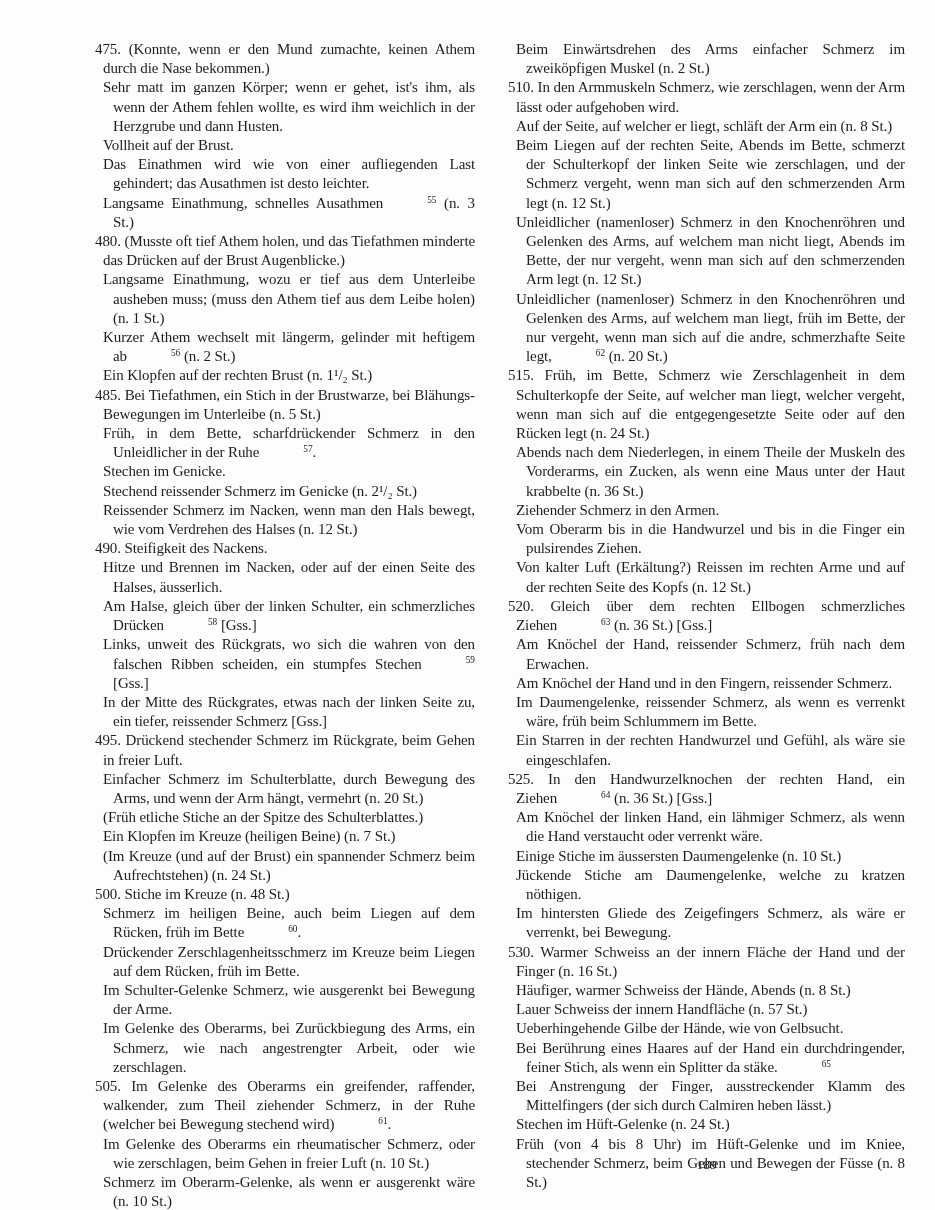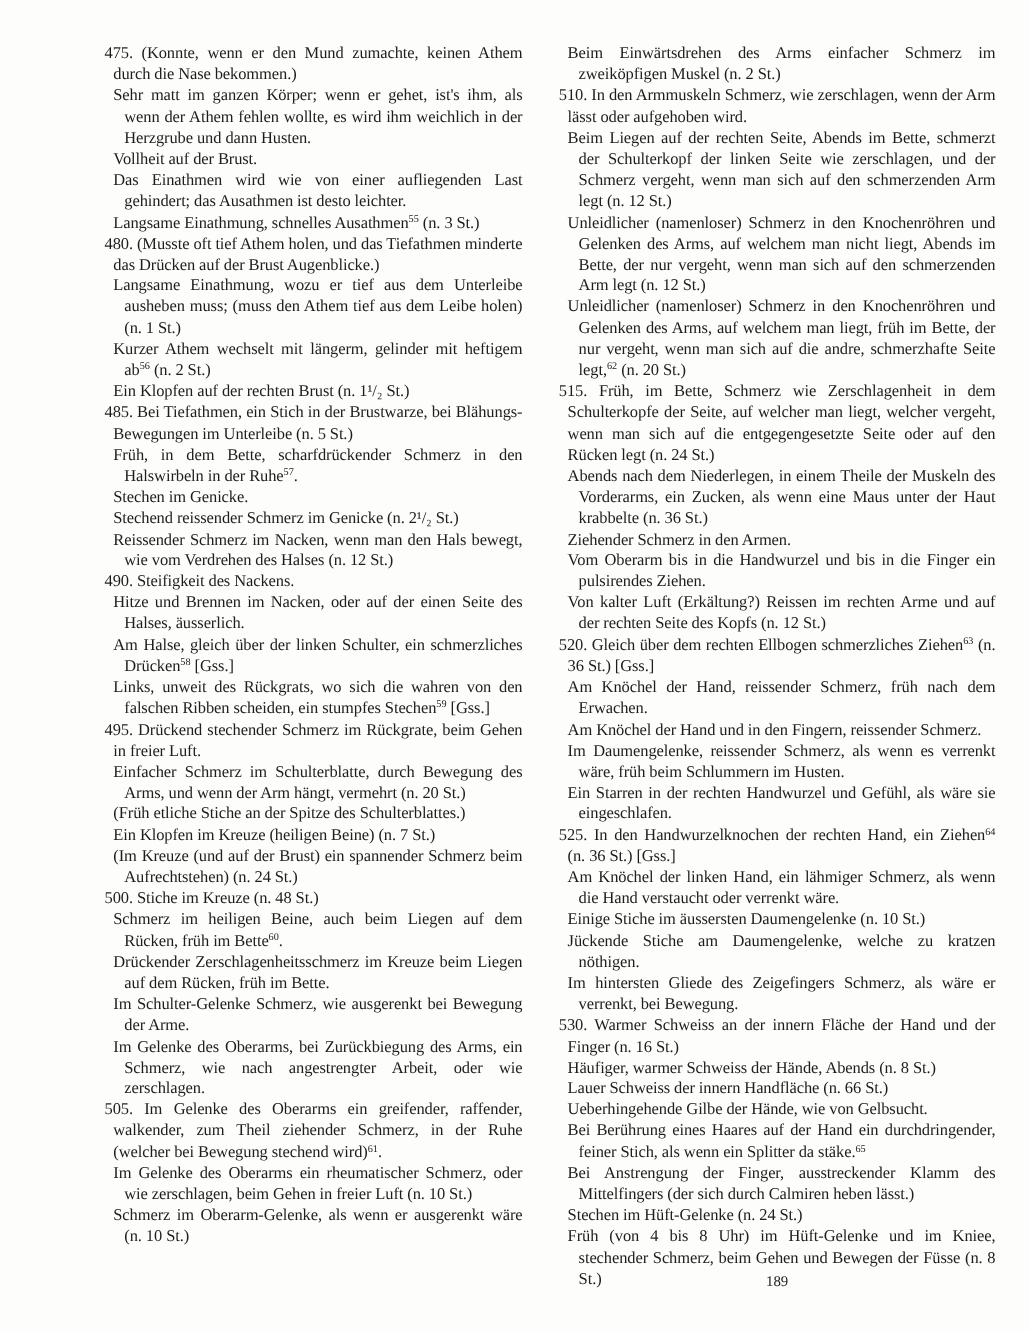--- a/index.html
+++ b/index.html
@@ -19,87 +19,89 @@
     letter-spacing: -0.1px;
   }
   #col-left  { left: 95px;  width: 380px; }
   #col-right { left: 508px; width: 397px; }
   .entry { margin: 0; }
   .entry.numbered { padding-left: 8px;  text-indent: -8px; }
   .entry.plain    { padding-left: 18px; text-indent: -10px; }
   .it { }
   .rm { font-style: normal; }
   .num { font-style: normal; }
-  sup.fn { font-size: 0.62em; line-height: 0; vertical-align: 0.55em; letter-spacing: 0; }
+  sup.fn { font-size: 0.62em; line-height: 0; vertical-align: 0.55em; letter-spacing: 0; margin-left: 44px; }
   .footer {
     position: absolute; left: 508px; width: 397px; top: 1157px;
     text-align: center; font-size: 13.5px;
   }
 </style>
 </head>
 <body style="background: rgb(253, 253, 251); color: rgb(29, 29, 29);">
 
 <div class="page">
   <div class="col" id="col-left">
       <p class="entry numbered"><span class="num">475. </span><span class="rm">(Konnte, wenn er den Mund zumachte, keinen Athem durch die Nase bekommen.)</span></p>
       <p class="entry plain"><span class="rm">Sehr matt im ganzen Körper; wenn er gehet, ist's ihm, als wenn der Athem fehlen wollte, es wird ihm weichlich in der Herzgrube und dann Husten.</span></p>
       <p class="entry plain"><span class="rm">Vollheit auf der Brust.</span></p>
       <p class="entry plain"><span class="it">Das Einathmen wird wie von einer aufliegenden Last gehindert; das Ausathmen ist desto leichter.</span></p>
       <p class="entry plain"><span class="rm">Langsame Einathmung, schnelles Ausathmen</span><sup class="fn">55</sup><span class="rm"> (n. 3 St.)</span></p>
       <p class="entry numbered"><span class="num">480. </span><span class="rm">(Musste oft tief Athem holen, und das Tiefathmen minderte das Drücken auf der Brust Augenblicke.)</span></p>
       <p class="entry plain"><span class="rm">Langsame Einathmung, wozu er tief aus dem Unterleibe ausheben muss; (muss den Athem tief aus dem Leibe holen) (n. 1 St.)</span></p>
       <p class="entry plain"><span class="rm">Kurzer Athem wechselt mit längerm, gelinder mit heftigem ab</span><sup class="fn">56</sup><span class="rm"> (n. 2 St.)</span></p>
       <p class="entry plain"><span class="rm">Ein Klopfen auf der rechten Brust (n. 1¹/₂ St.)</span></p>
       <p class="entry numbered"><span class="num">485. </span><span class="rm">Bei Tiefathmen, ein Stich in der Brustwarze, bei Blähungs-Bewegungen im Unterleibe (n. 5 St.)</span></p>
-      <p class="entry plain"><span class="rm">Früh, in dem Bette, scharfdrückender Schmerz in den Halswirbeln in der Ruhe</span><sup class="fn">57</sup><span class="rm">.</span></p>
+      <p class="entry plain"><span class="rm">Früh, in dem Bette, scharfdrückender Schmerz in den Unleidlicher in der Ruhe</span><sup class="fn">57</sup><span class="rm">.</span></p>
       <p class="entry plain"><span class="rm">Stechen im Genicke.</span></p>
       <p class="entry plain"><span class="rm">Stechend reissender Schmerz im Genicke (n. 2¹/₂ St.)</span></p>
       <p class="entry plain"><span class="rm">Reissender Schmerz im Nacken, wenn man den Hals bewegt, wie vom Verdrehen des Halses (n. 12 St.)</span></p>
       <p class="entry numbered"><span class="num">490. </span><span class="it">Steifigkeit des Nackens.</span></p>
       <p class="entry plain"><span class="rm">Hitze und Brennen im Nacken, oder auf der einen Seite des Halses, äusserlich.</span></p>
       <p class="entry plain"><span class="rm">Am Halse, gleich über der linken Schulter, ein schmerzliches Drücken</span><sup class="fn">58</sup><span class="rm"> [</span><span class="it">Gss.</span><span class="rm">]</span></p>
       <p class="entry plain"><span class="rm">Links, unweit des Rückgrats, wo sich die wahren von den falschen Ribben scheiden, ein stumpfes Stechen</span><sup class="fn">59</sup><span class="rm"> [</span><span class="it">Gss.</span><span class="rm">]</span></p>
+      <p class="entry plain"><span class="rm">In der Mitte des Rückgrates, etwas nach der linken Seite zu, ein tiefer, reissender Schmerz [</span><span class="it">Gss.</span><span class="rm">]</span></p>
       <p class="entry numbered"><span class="num">495. </span><span class="rm">Drückend stechender Schmerz im Rückgrate, beim Gehen in freier Luft.</span></p>
       <p class="entry plain"><span class="rm">Einfacher Schmerz im Schulterblatte, durch Bewegung des Arms, und wenn der Arm hängt, vermehrt (n. 20 St.)</span></p>
       <p class="entry plain"><span class="rm">(Früh etliche Stiche an der Spitze des Schulterblattes.)</span></p>
       <p class="entry plain"><span class="rm">Ein Klopfen im Kreuze (heiligen Beine) (n. 7 St.)</span></p>
       <p class="entry plain"><span class="rm">(Im Kreuze (und auf der Brust) ein spannender Schmerz beim Aufrechtstehen) (n. 24 St.)</span></p>
       <p class="entry numbered"><span class="num">500. </span><span class="rm">Stiche im Kreuze (n. 48 St.)</span></p>
       <p class="entry plain"><span class="it">Schmerz im heiligen Beine, auch beim Liegen auf dem Rücken, früh im Bette</span><sup class="fn">60</sup><span class="it">.</span></p>
       <p class="entry plain"><span class="rm">Drückender Zerschlagenheitsschmerz im Kreuze beim Liegen auf dem Rücken, früh im Bette.</span></p>
       <p class="entry plain"><span class="rm">Im Schulter-Gelenke Schmerz, wie ausgerenkt bei Bewegung der Arme.</span></p>
       <p class="entry plain"><span class="it">Im Gelenke des Oberarms, bei Zurückbiegung des Arms, ein Schmerz, wie nach angestrengter Arbeit, oder wie zerschlagen.</span></p>
       <p class="entry numbered"><span class="num">505. </span><span class="rm">Im Gelenke des Oberarms ein greifender, raffender, walkender, zum Theil ziehender Schmerz, in der Ruhe (welcher bei Bewegung stechend wird)</span><sup class="fn">61</sup><span class="rm">.</span></p>
       <p class="entry plain"><span class="rm">Im Gelenke des Oberarms ein rheumatischer Schmerz, oder wie zerschlagen, beim Gehen in freier Luft (n. 10 St.)</span></p>
       <p class="entry plain"><span class="rm">Schmerz im Oberarm-Gelenke, als wenn er ausgerenkt wäre (n. 10 St.)</span></p>
     </div>
   <div class="col" id="col-right">
       <p class="entry plain"><span class="rm">Beim Einwärtsdrehen des Arms einfacher Schmerz im zweiköpfigen Muskel (n. 2 St.)</span></p>
       <p class="entry numbered"><span class="num">510. </span><span class="rm">In den Armmuskeln Schmerz, wie zerschlagen, wenn der Arm lässt oder aufgehoben wird.</span></p>
+      <p class="entry plain"><span class="rm">Auf der Seite, auf welcher er liegt, schläft der Arm ein (n. 8 St.)</span></p>
       <p class="entry plain"><span class="rm">Beim Liegen auf der rechten Seite, Abends im Bette, schmerzt der Schulterkopf der linken Seite wie zerschlagen, und der Schmerz vergeht, wenn man sich auf den schmerzenden Arm legt (n. 12 St.)</span></p>
       <p class="entry plain"><span class="rm">Unleidlicher (namenloser) Schmerz in den Knochenröhren und Gelenken des Arms, auf welchem man nicht liegt, Abends im Bette, der nur vergeht, wenn man sich auf den schmerzenden Arm legt (n. 12 St.)</span></p>
       <p class="entry plain"><span class="rm">Unleidlicher (namenloser) Schmerz in den Knochenröhren und Gelenken des Arms, auf welchem man liegt, früh im Bette, der nur vergeht, wenn man sich auf die andre, schmerzhafte Seite legt,</span><sup class="fn">62</sup><span class="rm"> (n. 20 St.)</span></p>
       <p class="entry numbered"><span class="num">515. </span><span class="rm">Früh, im Bette, Schmerz wie Zerschlagenheit in dem Schulterkopfe der Seite, auf welcher man liegt, welcher vergeht, wenn man sich auf die entgegengesetzte Seite oder auf den Rücken legt (n. 24 St.)</span></p>
       <p class="entry plain"><span class="rm">Abends nach dem Niederlegen, in einem Theile der Muskeln des Vorderarms, ein Zucken, als wenn eine Maus unter der Haut krabbelte (n. 36 St.)</span></p>
       <p class="entry plain"><span class="rm">Ziehender Schmerz in den Armen.</span></p>
       <p class="entry plain"><span class="rm">Vom Oberarm bis in die Handwurzel und bis in die Finger ein pulsirendes Ziehen.</span></p>
       <p class="entry plain"><span class="rm">Von kalter Luft (Erkältung?) Reissen im rechten Arme und auf der rechten Seite des Kopfs (n. 12 St.)</span></p>
       <p class="entry numbered"><span class="num">520. </span><span class="rm">Gleich über dem rechten Ellbogen schmerzliches Ziehen</span><sup class="fn">63</sup><span class="rm"> (n. 36 St.) [</span><span class="it">Gss.</span><span class="rm">]</span></p>
       <p class="entry plain"><span class="rm">Am Knöchel der Hand, reissender Schmerz, früh nach dem Erwachen.</span></p>
       <p class="entry plain"><span class="rm">Am Knöchel der Hand und in den Fingern, reissender Schmerz.</span></p>
-      <p class="entry plain"><span class="rm">Im Daumengelenke, reissender Schmerz, als wenn es verrenkt wäre, früh beim Schlummern im Husten.</span></p>
+      <p class="entry plain"><span class="rm">Im Daumengelenke, reissender Schmerz, als wenn es verrenkt wäre, früh beim Schlummern im Bette.</span></p>
       <p class="entry plain"><span class="rm">Ein Starren in der rechten Handwurzel und Gefühl, als wäre sie eingeschlafen.</span></p>
       <p class="entry numbered"><span class="num">525. </span><span class="rm">In den Handwurzelknochen der rechten Hand, ein Ziehen</span><sup class="fn">64</sup><span class="rm"> (n. 36 St.) [</span><span class="it">Gss.</span><span class="rm">]</span></p>
       <p class="entry plain"><span class="rm">Am Knöchel der linken Hand, ein lähmiger Schmerz, als wenn die Hand verstaucht oder verrenkt wäre.</span></p>
       <p class="entry plain"><span class="rm">Einige Stiche im äussersten Daumengelenke (n. 10 St.)</span></p>
       <p class="entry plain"><span class="rm">Jückende Stiche am Daumengelenke, welche zu kratzen nöthigen.</span></p>
       <p class="entry plain"><span class="rm">Im hintersten Gliede des Zeigefingers Schmerz, als wäre er verrenkt, bei Bewegung.</span></p>
       <p class="entry numbered"><span class="num">530. </span><span class="rm">Warmer Schweiss an der innern Fläche der Hand und der Finger (n. 16 St.)</span></p>
       <p class="entry plain"><span class="rm">Häufiger, warmer Schweiss der Hände, Abends (n. 8 St.)</span></p>
-      <p class="entry plain"><span class="rm">Lauer Schweiss der innern Handfläche (n. 66 St.)</span></p>
+      <p class="entry plain"><span class="rm">Lauer Schweiss der innern Handfläche (n. 57 St.)</span></p>
       <p class="entry plain"><span class="rm">Ueberhingehende Gilbe der Hände, wie von Gelbsucht.</span></p>
       <p class="entry plain"><span class="rm">Bei Berührung eines Haares auf der Hand ein durchdringender, feiner Stich, als wenn ein Splitter da stäke.</span><sup class="fn">65</sup></p>
       <p class="entry plain"><span class="rm">Bei Anstrengung der Finger, ausstreckender Klamm des Mittelfingers (der sich durch Calmiren heben lässt.)</span></p>
       <p class="entry plain"><span class="rm">Stechen im Hüft-Gelenke (n. 24 St.)</span></p>
       <p class="entry plain"><span class="rm">Früh (von 4 bis 8 Uhr) im Hüft-Gelenke und im Kniee, stechender Schmerz, beim Gehen und Bewegen der Füsse (n. 8 St.)</span></p>
     </div>
   <div class="footer">
     <span>189</span>
   </div>
 </div>

